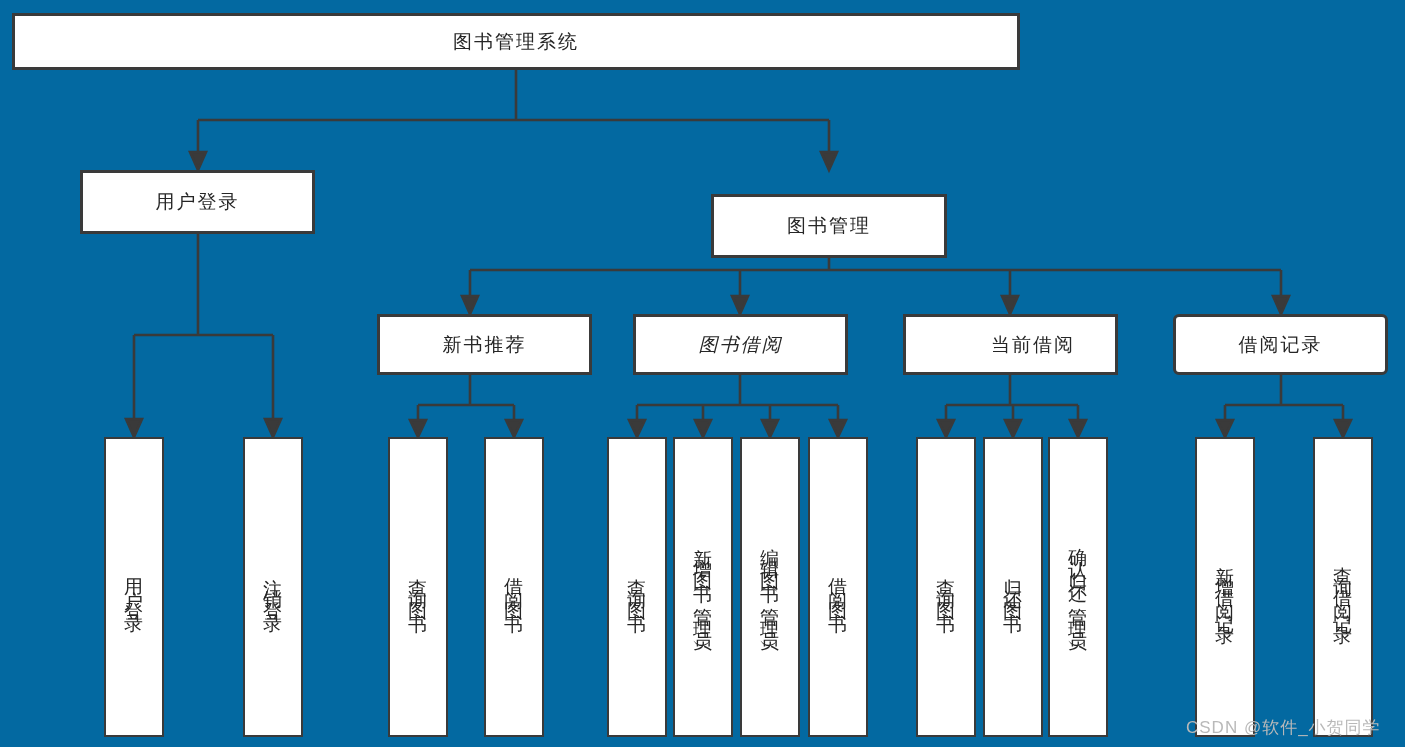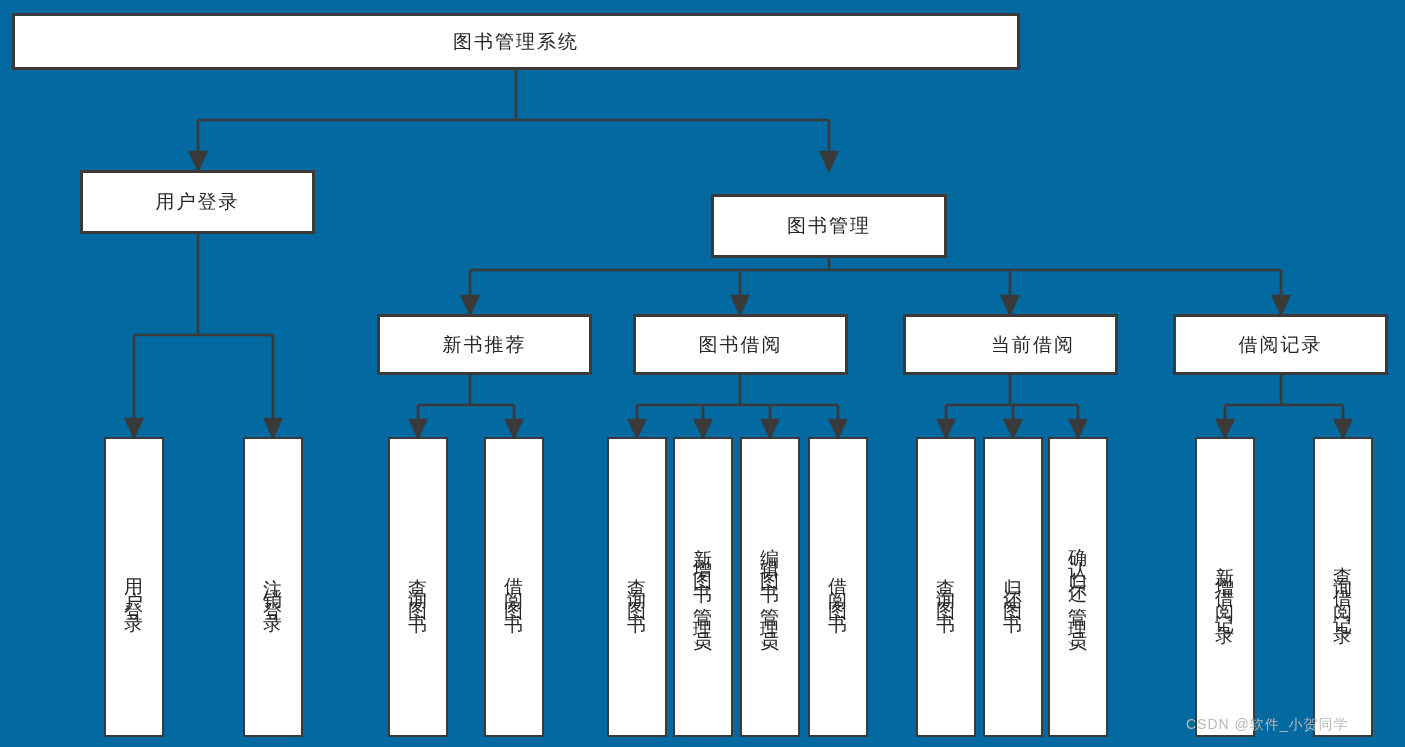--- a/index.html
+++ b/index.html
@@ -39,35 +39,35 @@
     text-orientation: mixed;
     letter-spacing: 12px;
     font-size: 19px;
     line-height: 1;
   }
   .watermark {
     position: absolute;
     left: 1186px;
     top: 716px;
     z-index: 3;
-    font-size: 14px;
+    font-size: 17px;
     letter-spacing: 1px;
     color: #b9b9b9;
     white-space: nowrap;
     text-align: right;
   }
 
   
   #root-box   { left: 12px;   top: 13px;  width: 1008px; height: 57px; }
   #l2-login   { left: 80px;   top: 170px; width: 235px;  height: 64px; }
   #l2-mgmt    { left: 711px;  top: 170px; width: 236px;  height: 64px; margin-top: 24px; }
   #l3-rec     { left: 363px;  top: 314px; width: 215px;  height: 61px; margin-left: 14px; }
-  #l3-borrow  { left: 633px;  top: 314px; width: 215px;  height: 61px; }
+  #l3-borrow  { left: 633px;  top: 314px; width: 215px;  height: 61px; font-style: italic; }
   #l3-current { left: 903px;  top: 314px; width: 215px;  height: 61px; padding-left: 45px; }
-  #l3-records { left: 1173px; top: 314px; width: 215px;  height: 61px; }
+  #l3-records { left: 1173px; top: 314px; width: 215px;  height: 61px; border-radius: 6px; }
   .leaf { top: 437px; width: 60px; height: 300px; }
   #leaf-0  { left: 104px; }
   #leaf-1  { left: 243px; }
   #leaf-2  { left: 388px; }
   #leaf-3  { left: 484px; }
   #leaf-4  { left: 607px; }
   #leaf-5  { left: 673px; }
   #leaf-6  { left: 740px; }
   #leaf-7  { left: 808px; }
   #leaf-8  { left: 916px; }

